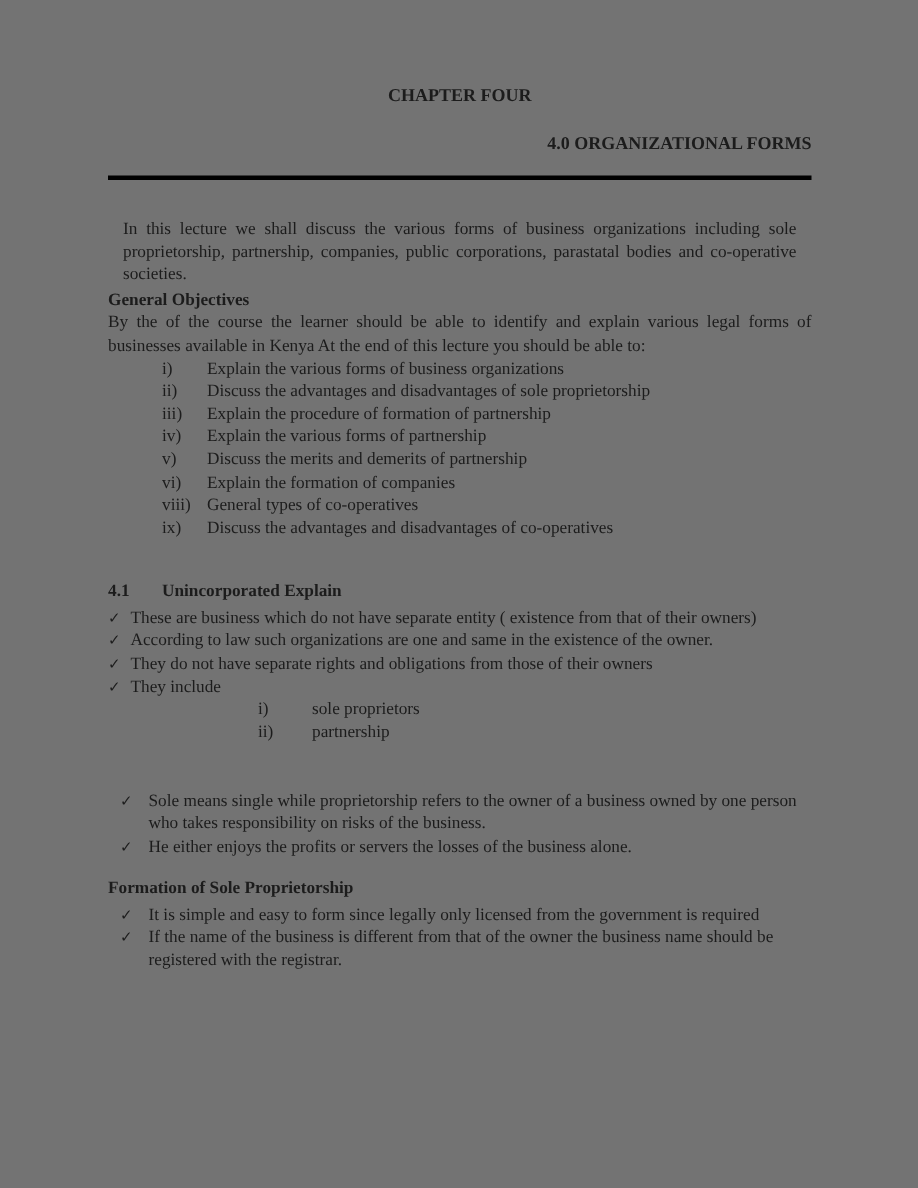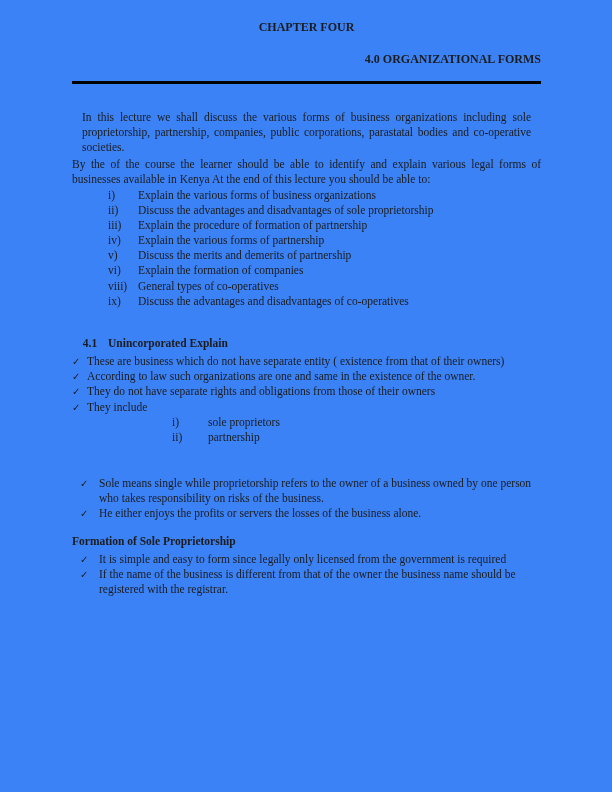--- a/index.html
+++ b/index.html
@@ -5,23 +5,23 @@
   html, body {
     margin: 0;
     padding: 0;
     background: #e8e8e8;
   }
   .page {
     position: relative;
     width: 612px;
     height: 792px;
     margin: 0 auto;
-    background: #3b82f6;
+    background: #737373;
     box-sizing: border-box;
-    padding: 20px 71px 0 72px;
+    padding: 56px 71px 0 72px;
     font-family: "Liberation Serif", "DejaVu Serif", serif;
     font-size: 11.5px;
     line-height: 1.32;
     color: #1c1c1c;
     overflow: hidden;
   }
   .doc-title, .doc-subtitle {
     text-align: center;
     font-weight: bold;
     font-size: 12px;
@@ -61,21 +61,20 @@
   .section-gap-lg { height: 27px; }
   .section-gap-md { height: 31px; }
   .section-gap-sm { height: 12px; }
   .sec-heading {
     font-weight: bold;
     margin: 0 0 3px 0;
   }
   .sec-heading .sec-num {
     display: inline-block;
     width: 36px;
-    text-align: center;
   }
   .check-list {
     margin: 0;
     padding: 0;
   }
   .check-item {
     display: flex;
     margin: 0;
   }
   .check-item .check {
@@ -99,20 +98,21 @@
 <body>
 
 <div class="page">
 
   <p class="doc-title">CHAPTER FOUR</p>
   <p class="doc-subtitle">4.0 ORGANIZATIONAL FORMS</p>
   <hr class="title-rule">
 
   <p class="para intro">In this lecture we shall discuss the various forms of business organizations including sole proprietorship, partnership, companies, public corporations, parastatal bodies and co-operative societies.</p>
 
+  <p class="subhead">General Objectives</p>
   <p class="para lead">By the of the course  the learner should be able to identify and  explain  various  legal forms of businesses available in Kenya At the end of this lecture you should be able to:</p>
 
   <div class="roman-list">
     <div class="roman-item">
       <span class="num">i)</span>
       <span class="txt">Explain the various forms of business organizations</span>
     </div>
     <div class="roman-item">
       <span class="num">ii)</span>
       <span class="txt">Discuss the advantages and disadvantages of  sole proprietorship</span>

